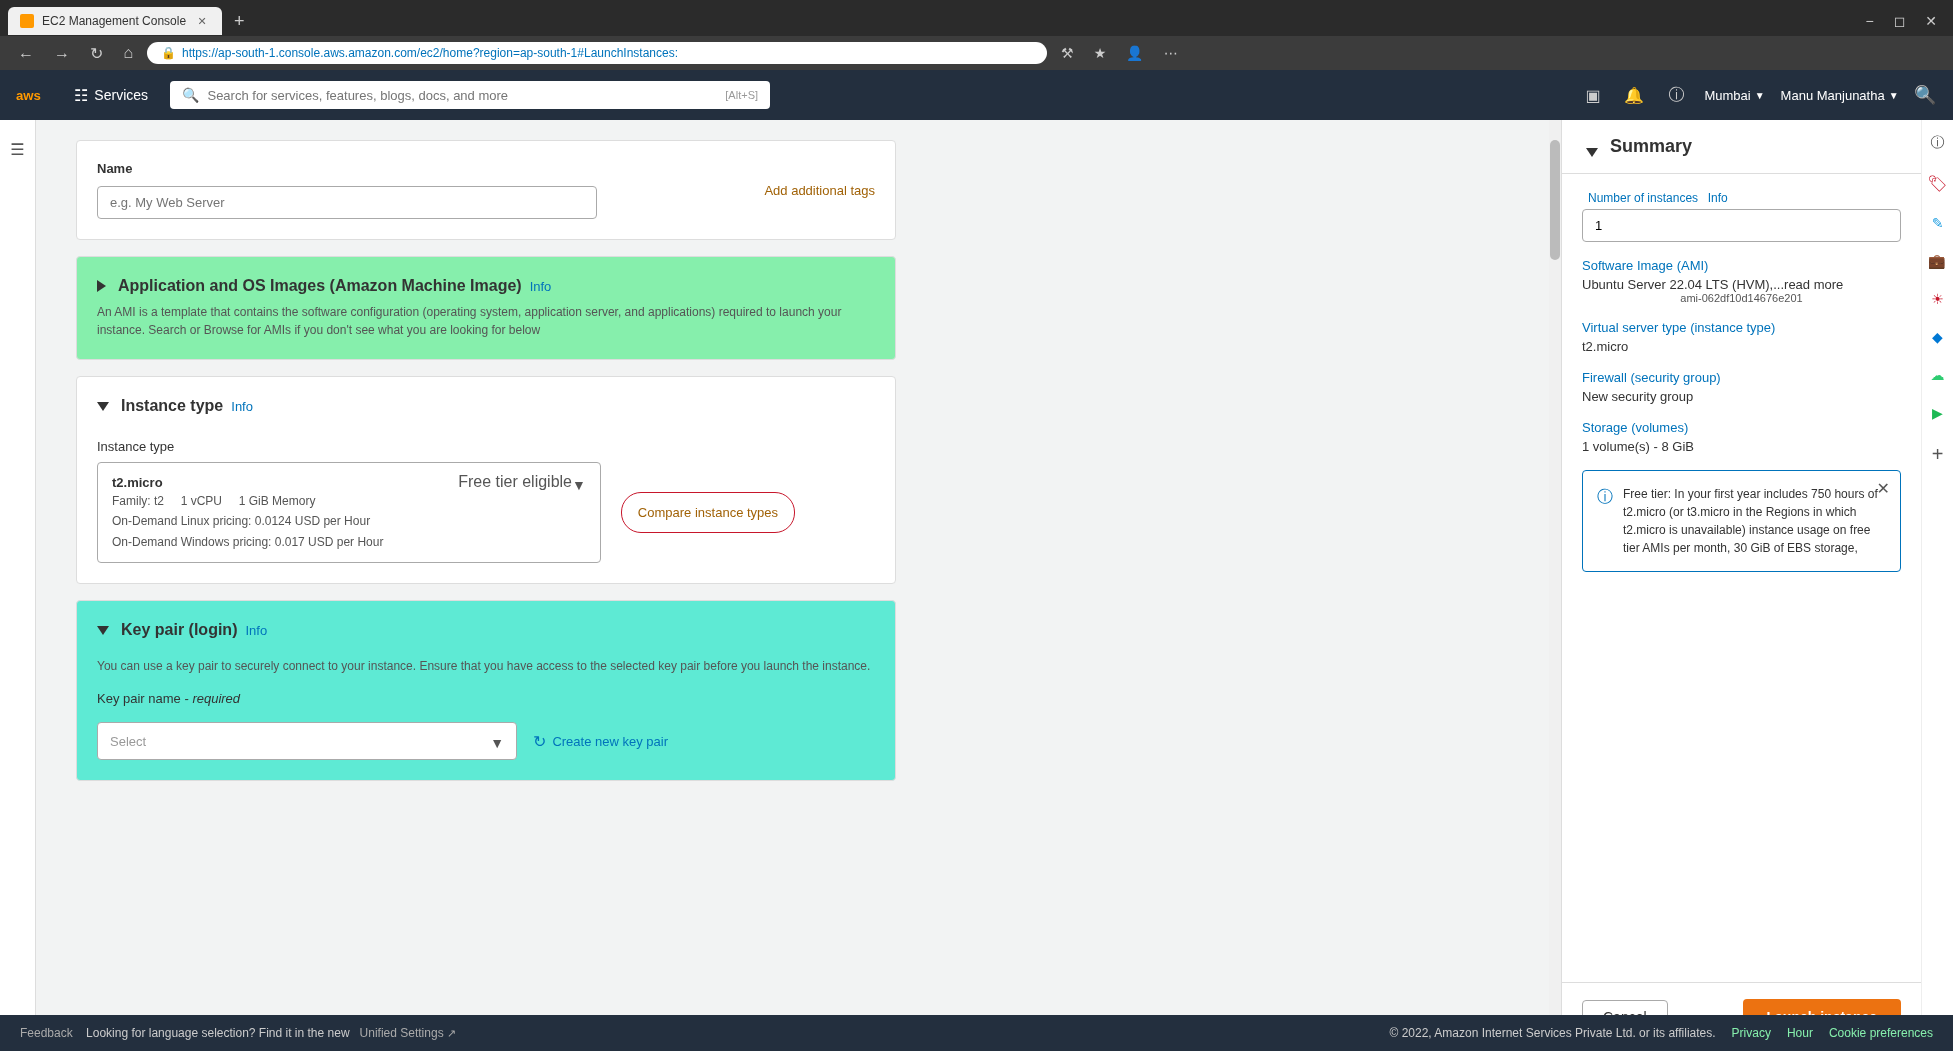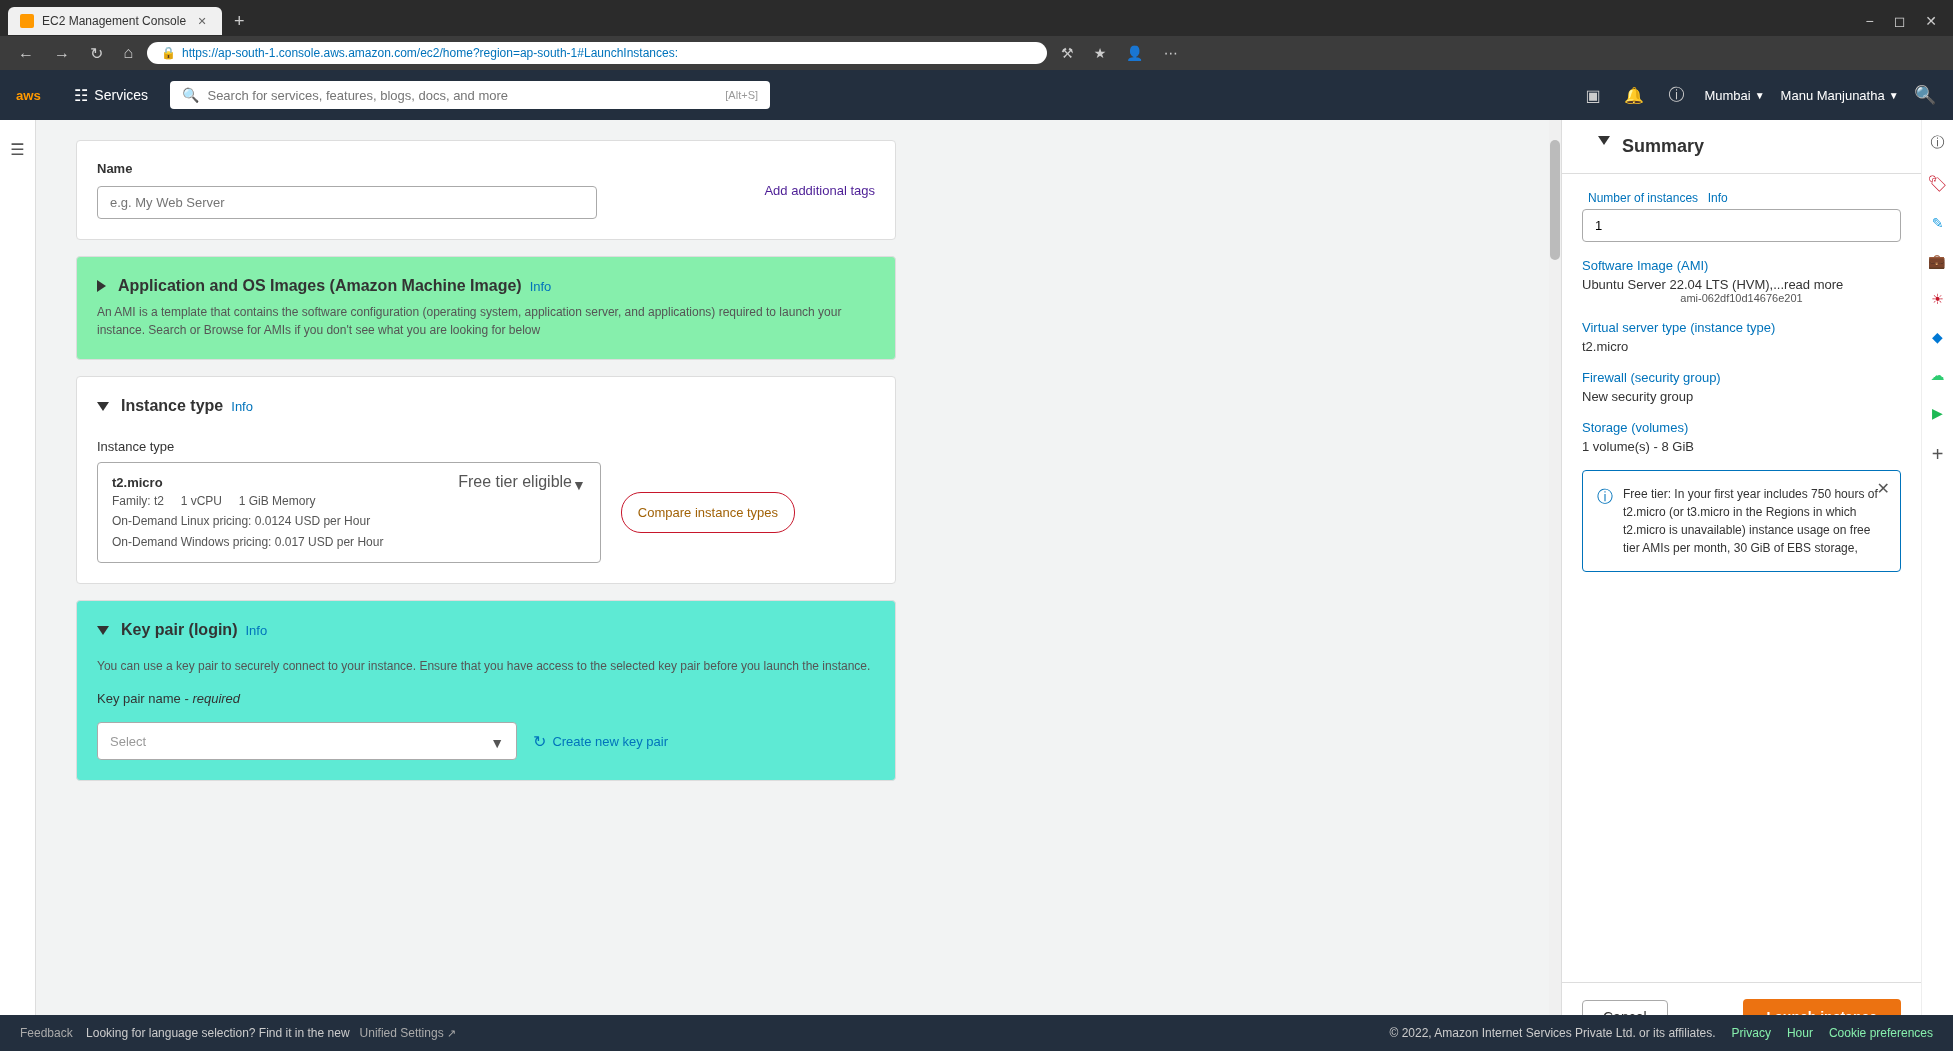--- a/index.html
+++ b/index.html
@@ -49,21 +49,21 @@
     .right-panel { width: 360px; background: #fff; border-left: 1px solid #ddd; display: flex; flex-direction: column; overflow: hidden; }
 
     
     .form-wrapper { padding: 20px 40px; max-width: 900px; }
 
     
     .name-section { background: #fff; border: 1px solid #ddd; border-radius: 4px; padding: 20px; margin-bottom: 16px; }
     .section-label { font-size: 13px; font-weight: 600; color: #333; margin-bottom: 10px; }
     .name-input { width: 500px; border: 1px solid #aaa; border-radius: 4px; padding: 8px 12px; font-size: 13px; color: #999; }
     .name-row { display: flex; align-items: center; gap: 20px; }
-    .add-tags-link { color: #4c1d95; font-size: 13px; cursor: pointer; white-space: nowrap; }
+    .add-tags-link { color: #a16207; font-size: 13px; cursor: pointer; white-space: nowrap; }
 
     
     .ami-section { background: #86efac; border: 1px solid #ddd; border-radius: 4px; padding: 20px; margin-bottom: 16px; }
     .section-header { display: flex; align-items: center; gap: 8px; margin-bottom: 8px; }
     .section-title { font-size: 16px; font-weight: 700; color: #333; }
     .info-link { color: #0073bb; font-size: 13px; cursor: pointer; }
     .section-desc { font-size: 12px; color: #555; line-height: 1.5; }
     .triangle-right { width: 0; height: 0; border-top: 6px solid transparent; border-bottom: 6px solid transparent; border-left: 9px solid #333; display: inline-block; margin-right: 4px; }
     .triangle-down { width: 0; height: 0; border-left: 6px solid transparent; border-right: 6px solid transparent; border-top: 9px solid #333; display: inline-block; margin-right: 4px; }
 
@@ -82,21 +82,21 @@
     
     .keypair-section { background: #5eead4; border: 1px solid #ddd; border-radius: 4px; padding: 20px; margin-bottom: 16px; }
     .keypair-desc { font-size: 12px; color: #555; margin-bottom: 16px; line-height: 1.5; }
     .keypair-label { font-size: 13px; color: #333; margin-bottom: 8px; }
     .keypair-row { display: flex; align-items: center; gap: 16px; }
     .keypair-select { border: 1px solid #aaa; border-radius: 4px; padding: 8px 12px; width: 420px; display: flex; justify-content: space-between; align-items: center; cursor: pointer; background: #fff; }
     .keypair-placeholder { color: #999; font-size: 13px; }
     .create-keypair-link { color: #0073bb; font-size: 13px; cursor: pointer; display: flex; align-items: center; gap: 6px; white-space: nowrap; }
 
     
-    .summary-header { padding: 16px 36px; border-bottom: 1px solid #ddd; display: flex; align-items: flex-start; gap: 8px; }
+    .summary-header { padding: 16px 24px; border-bottom: 1px solid #ddd; display: flex; align-items: flex-end; gap: 8px; }
     .summary-title { font-size: 18px; font-weight: 700; color: #333; }
     .summary-body { flex: 1; overflow-y: auto; padding: 16px 20px; }
     .summary-field { margin-bottom: 16px; }
     .summary-field-label { font-size: 13px; color: #0073bb; font-weight: 500; margin-bottom: 4px; }
     .summary-field-label span { color: #0073bb; font-size: 12px; cursor: pointer; margin-left: 6px; }
     .summary-field-value { font-size: 13px; color: #333; }
     .num-instances-input { width: 100%; border: 1px solid #aaa; border-radius: 4px; padding: 8px 12px; font-size: 13px; }
 
     
     .free-tier-notice { border: 1px solid #0073bb; border-radius: 4px; padding: 14px; margin: 12px 0; position: relative; background: #fff; }

